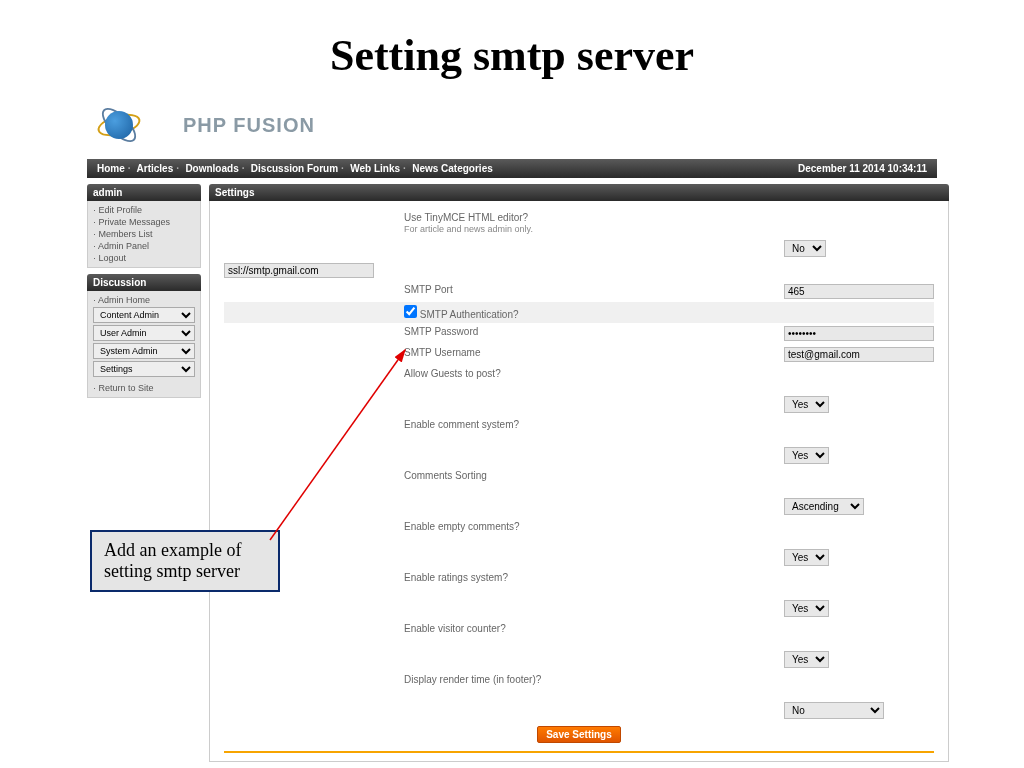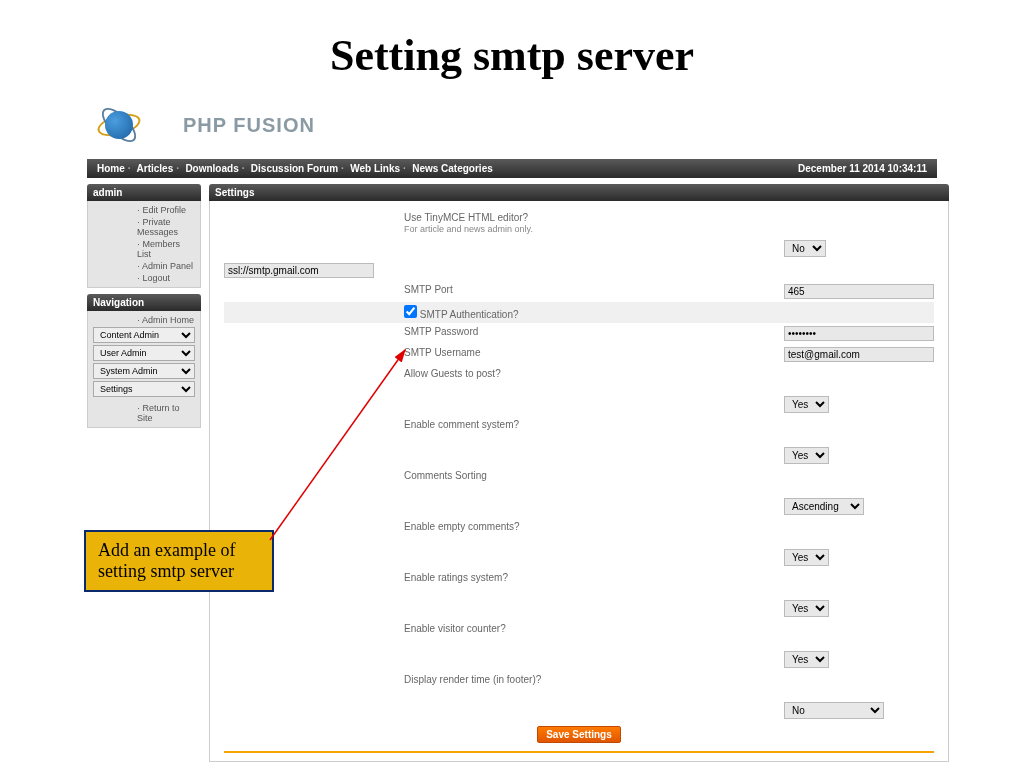--- a/index.html
+++ b/index.html
@@ -13,38 +13,38 @@
 .logo-ring.r2 { width: 44px; height: 20px; top: 14px; left: 2px; border-color: #5b7da0; transform: rotate(45deg); }
 .logo-text { font-size: 20px; font-weight: bold; color: #8a9aa5; letter-spacing: 1px; font-family: Arial, sans-serif; }
 .page { width: 850px; margin: 0 auto; }
 .topnav { background: linear-gradient(#5a5a5a, #2a2a2a); border-radius: 0; padding: 4px 10px; display: flex; justify-content: space-between; color: #fff; font-size: 10px; font-weight: bold; }
 .topnav a { color: #fff; text-decoration: none; }
 .topnav .sep { margin: 0 3px; color: #aaa; }
 .content { display: flex; gap: 8px; margin-top: 6px; }
 .sidebar { width: 114px; flex-shrink: 0; }
 .panel-hdr { background: linear-gradient(#5a5a5a, #2a2a2a); color: #fff; font-size: 10px; font-weight: bold; padding: 3px 6px; border-radius: 3px 3px 0 0; }
 .panel-body { background: #e5e5e5; border: 1px solid #ccc; border-top: none; padding: 3px 5px; font-size: 9px; color: #555; }
-.panel-body .item { padding: 1px 0; cursor: pointer; margin-left: 44px; }
+.panel-body .item { padding: 1px 0; cursor: pointer; }
 .panel-body .item::before { content: "· "; }
 .nav-select { width: 100%; font-size: 9px; margin: 1px 0; background: #eee; border: 1px solid #aaa; padding: 1px 2px; }
 .main { flex: 1; }
 .settings-body { background: #fff; border: 1px solid #ccc; border-top: none; padding: 8px 14px; }
 .form-row { display: flex; align-items: flex-start; padding: 3px 0; font-size: 10px; color: #666; }
 .form-row.hl { background: #f0f0f0; }
 .form-label { width: 210px; text-align: left; padding-left: 180px; padding-right: 10px; box-sizing: content-box; }
 @media all { .form-label { width: auto; flex: 0 0 370px; padding-left: 180px; } }
 .form-label .sub { color: #888; font-size: 9px; }
 .form-ctrl select, .form-ctrl input[type=text], .form-ctrl input[type=password] { background: #e8e8e8; border: 1px solid #bbb; font-size: 10px; padding: 1px 3px; }
 .form-ctrl input[type=text], .form-ctrl input[type=password] { width: 150px; }
 .form-ctrl select { min-width: 42px; margin-top: 28px; }
 .orange-rule { height: 2px; background: #f7a400; margin-top: 4px; }
 .save-row { text-align: center; padding: 4px 0; }
 .save-btn { background: linear-gradient(#ff7a00, #e05500); color: #fff; border: 1px solid #c04800; font-size: 10px; font-weight: bold; padding: 2px 8px; cursor: pointer; border-radius: 2px; }
 .footer-bar { background: linear-gradient(#5a5a5a, #2a2a2a); border-radius: 4px; padding: 4px 10px; color: #fff; font-size: 10px; text-align: right; margin-top: 12px; }
-.annotation { position: absolute; left: 84px; top: 530px; border: 2px solid #0a2a6b; padding: 8px 12px; font-family: "Times New Roman", serif; font-size: 18px; color: #000; background: #eab308; width: 190px; }
+.annotation { position: absolute; left: 90px; top: 530px; border: 2px solid #0a2a6b; padding: 8px 12px; font-family: "Times New Roman", serif; font-size: 18px; color: #000; background: #e5e5e5; width: 190px; }
 .arrow { position: absolute; left: 200px; top: 340px; pointer-events: none; }
 </style>
 </head>
 <body>
 
 <h1 class="slide-title">Setting smtp server</h1>
 
 <div class="logo">
   <div class="logo-icon">
     <div class="logo-ring r1"></div>
@@ -71,21 +71,21 @@
     <div class="sidebar">
       <div class="panel-hdr">admin</div>
       <div class="panel-body">
         <div class="item">Edit Profile</div>
         <div class="item">Private Messages</div>
         <div class="item">Members List</div>
         <div class="item">Admin Panel</div>
         <div class="item">Logout</div>
       </div>
       <div style="height:6px"></div>
-      <div class="panel-hdr">Navigation</div>
+      <div class="panel-hdr">Discussion</div>
       <div class="panel-body">
         <div class="item">Admin Home</div>
         <select class="nav-select"><option>Content Admin</option></select>
         <select class="nav-select"><option>User Admin</option></select>
         <select class="nav-select"><option>System Admin</option></select>
         <select class="nav-select"><option>Settings</option></select>
         <div style="height:4px"></div>
         <div class="item">Return to Site</div>
       </div>
     </div>

